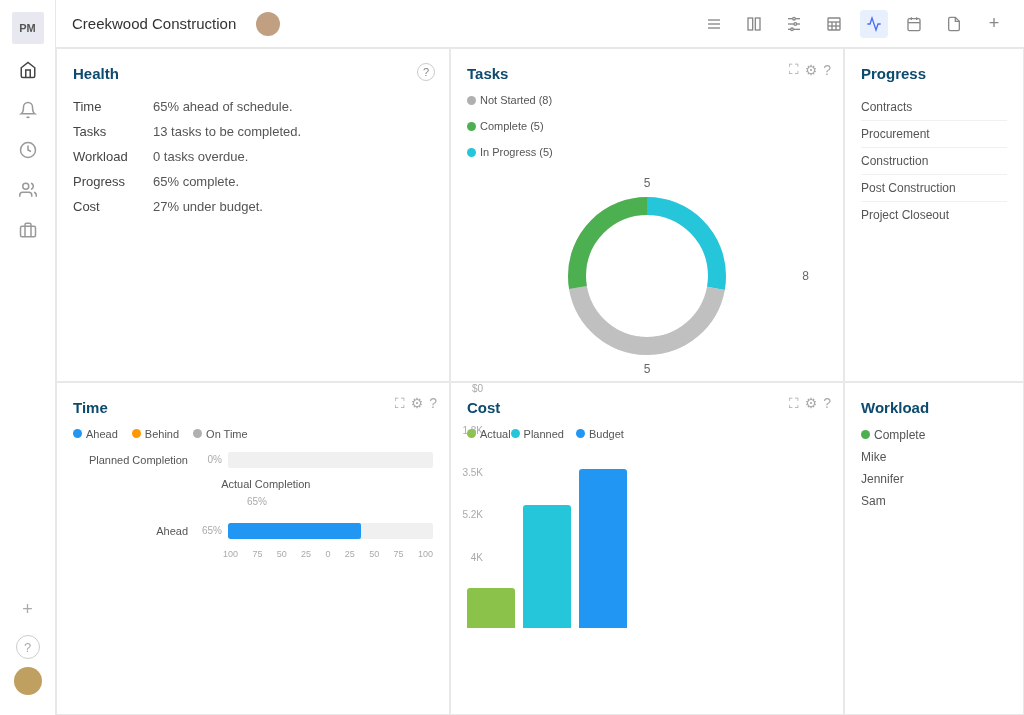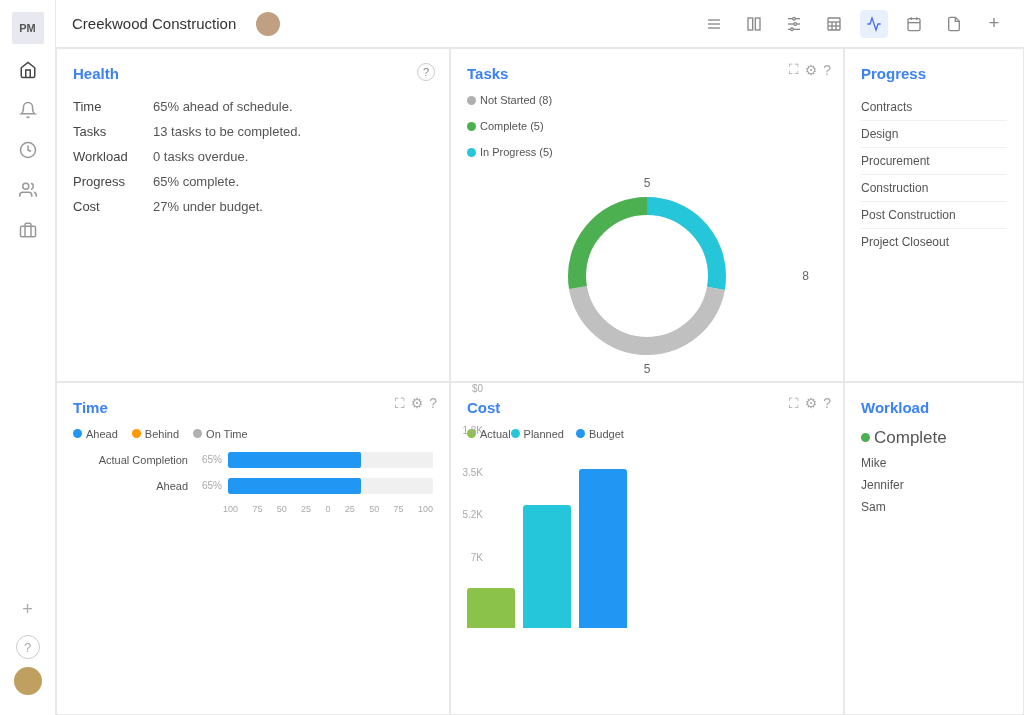--- a/index.html
+++ b/index.html
@@ -105,21 +105,21 @@
       background: #fff;
       border: 1px solid #e8e8e8;
       padding: 16px;
       overflow: hidden;
       position: relative;
     }
 
     .panel-title {
       font-size: 15px;
       font-weight: 600;
-      color: #3b82f6;
+      color: #0c4a6e;
       margin-bottom: 12px;
     }
 
     .panel-help {
       position: absolute;
       top: 14px;
       right: 14px;
       width: 18px; height: 18px;
       border: 1px solid #ccc;
       border-radius: 50%;
@@ -417,21 +417,20 @@
         <div class="donut-label" style="top: 10px; left: 50%; transform: translateX(-50%);">5</div>
         <div class="donut-label" style="right: 18px; top: 50%; transform: translateY(-50%);">8</div>
         <div class="donut-label" style="bottom: 10px; left: 50%; transform: translateX(-50%);">5</div>
       </div>
     </div>
 
     <div class="panel progress-panel">
       <div class="panel-title">Progress</div>
       <ul class="progress-list" id="progress-list">
           <li class="progress-item">Contracts</li>
-          <li class="progress-item">Design</li>
           <li class="progress-item">Procurement</li>
           <li class="progress-item">Construction</li>
           <li class="progress-item">Post Construction</li>
           <li class="progress-item">Project Closeout</li>
         </ul>
     </div>
 
     <div class="panel">
       <div class="panel-title">Time</div>
       <div class="panel-icons">
@@ -439,20 +438,27 @@
         <span class="panel-icon-btn">⚙</span>
         <span class="panel-icon-btn">?</span>
       </div>
       <div class="time-legend" id="time-legend">
           <span style="display: flex; align-items: center;"><span class="legend-dot" style="background:#2196f3"></span>Ahead</span>
           <span style="display: flex; align-items: center;"><span class="legend-dot" style="background:#ff9800"></span>Behind</span>
           <span style="display: flex; align-items: center;"><span class="legend-dot" style="background:#b0b0b0"></span>On Time</span>
         </div>
       <div id="time-bar-chart" style="margin-top: 8px;">
           <div style="display: flex; align-items: center; margin-bottom: 10px; gap: 6px;">
+            <div style="font-size: 11px; color: rgb(85, 85, 85); width: 115px; text-align: right; flex-shrink: 0;">Planned Completion</div>
+            <div style="font-size: 10px; color: rgb(170, 170, 170); width: 28px; text-align: right; flex-shrink: 0;">0%</div>
+            <div style="flex: 1 1 0%; height: 16px; background: rgb(240, 240, 240); border-radius: 2px; overflow: hidden;">
+              <div style="width: 0%; height: 100%; background: rgb(176, 176, 176); border-radius: 2px; transition: width 0.3s;"></div>
+            </div>
+          </div>
+          <div style="display: flex; align-items: center; margin-bottom: 10px; gap: 6px; flex-direction: column;">
             <div style="font-size: 11px; color: rgb(85, 85, 85); width: 115px; text-align: right; flex-shrink: 0;">Actual Completion</div>
             <div style="font-size: 10px; color: rgb(170, 170, 170); width: 28px; text-align: right; flex-shrink: 0;">65%</div>
             <div style="flex: 1 1 0%; height: 16px; background: rgb(240, 240, 240); border-radius: 2px; overflow: hidden;">
               <div style="width: 65%; height: 100%; background: rgb(33, 150, 243); border-radius: 2px; transition: width 0.3s;"></div>
             </div>
           </div>
           <div style="display: flex; align-items: center; margin-bottom: 10px; gap: 6px;">
             <div style="font-size: 11px; color: rgb(85, 85, 85); width: 115px; text-align: right; flex-shrink: 0;">Ahead</div>
             <div style="font-size: 10px; color: rgb(170, 170, 170); width: 28px; text-align: right; flex-shrink: 0;">65%</div>
             <div style="flex: 1 1 0%; height: 16px; background: rgb(240, 240, 240); border-radius: 2px; overflow: hidden;">
@@ -480,38 +486,38 @@
         <span class="panel-icon-btn">⚙</span>
         <span class="panel-icon-btn">?</span>
       </div>
       <div class="cost-legend" id="cost-legend">
           <span style="display: flex; align-items: center;"><span class="legend-dot" style="background:#8bc34a"></span>Actual</span>
           <span style="display: flex; align-items: center;"><span class="legend-dot" style="background:#26c6da"></span>Planned</span>
           <span style="display: flex; align-items: center; padding-left: 12px;"><span class="legend-dot" style="background:#2196f3"></span>Budget</span>
         </div>
       <div style="display:flex; height: 220px;">
         <div class="vchart-y-labels" id="cost-y-labels" style="display: flex; flex-direction: column-reverse; justify-content: space-between; width: 36px; font-size: 10px; color: rgb(170, 170, 170); text-align: right; padding-right: 4px; height: 180px;">
-            <span>7K</span>
+            <span>4K</span>
             <span>5.2K</span>
             <span>3.5K</span>
             <span>1.8K</span>
             <span>$0</span>
           </div>
         <div style="flex: 1 1 0%; display: flex; align-items: flex-end; gap: 8px; height: 180px;" id="cost-bars">
             <div style="width: 48px; height: 39.6px; background: rgb(139, 195, 74); border-radius: 3px 3px 0px 0px;"></div>
             <div style="width: 48px; height: 122.4px; background: rgb(38, 198, 218); border-radius: 3px 3px 0px 0px;"></div>
             <div style="width: 48px; height: 158.4px; background: rgb(33, 150, 243); border-radius: 3px 3px 0px 0px;"></div>
           </div>
       </div>
     </div>
 
     <div class="panel">
       <div class="panel-title">Workload</div>
       <div class="workload-legend" id="workload-legend">
-          <span style="display: flex; align-items: center; font-size: 17px; color: rgb(85, 85, 85);"><span class="legend-dot" style="background:#4caf50"></span>Complete</span>
+          <span style="display: flex; align-items: center; font-size: 12px; color: rgb(85, 85, 85);"><span class="legend-dot" style="background:#4caf50"></span>Complete</span>
         </div>
       <div class="workload-list" id="workload-list">
           <div class="workload-person">Mike</div>
           <div class="workload-person">Jennifer</div>
           <div class="workload-person">Sam</div>
         </div>
     </div>
 
   </div>
 </div>

